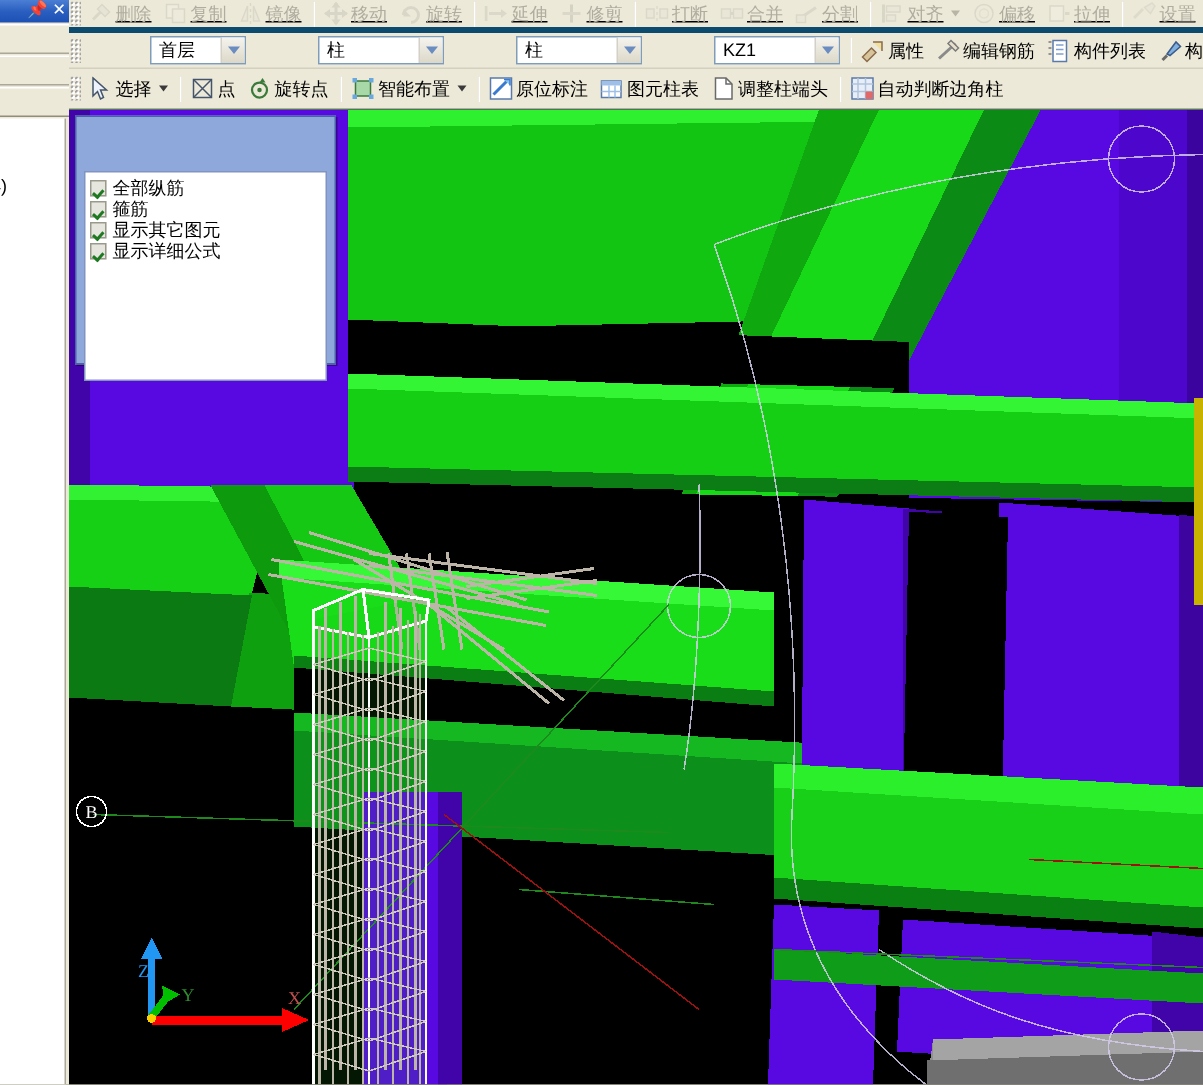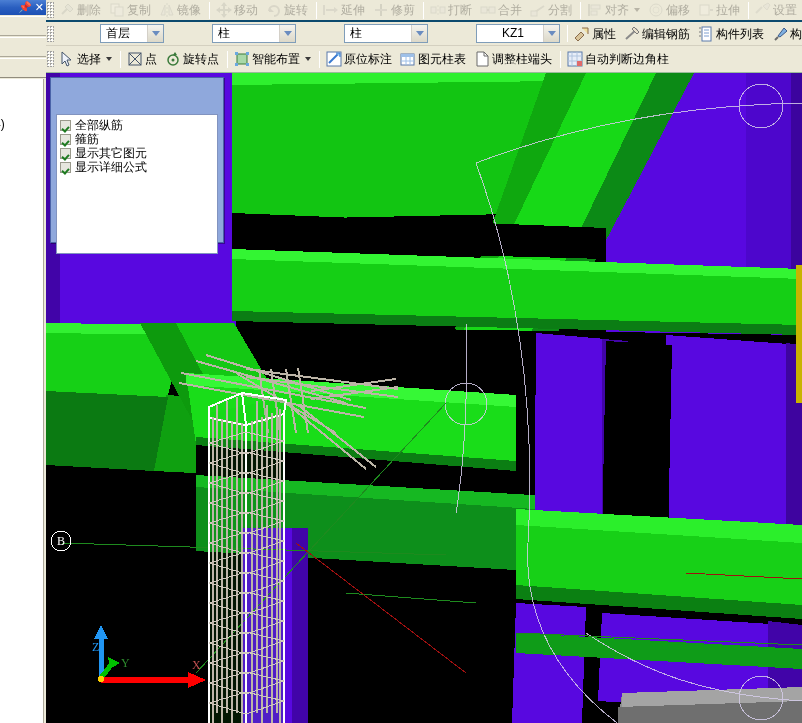--- a/index.html
+++ b/index.html
@@ -51,21 +51,21 @@
   }
 
   
   .tb {
     position: absolute; left: 46px;
     background: #ece9d8;
     display: flex; align-items: center;
     white-space: nowrap;
     overflow: hidden;
   }
-  #tb-row1 { top: 0;  width: 756px; height: 22px; border-bottom: 2px solid #0c4a6e; }
+  #tb-row1 { top: 0;  width: 756px; height: 22px; border-bottom: 4px solid #0c4a6e; text-decoration: underline; }
   #tb-row2 { top: 22px; width: 756px; height: 24px; border-bottom: 1px solid #d4d0c0; }
   #tb-row3 { top: 46px; width: 756px; height: 27px; border-bottom: 1px solid #9bbb9b; }
 
   .grip {
     width: 7px; height: 16px; flex: 0 0 7px;
     margin: 0 2px 0 1px;
     background-image:
       radial-gradient(circle at 1px 1px, #ffffff 0.9px, transparent 1px),
       radial-gradient(circle at 1px 1px, #a0a0a0 0.9px, transparent 1px);
     background-size: 3px 3px, 3px 3px;
@@ -111,21 +111,21 @@
     display: flex; align-items: center; justify-content: center;
   }
   .combo-btn i {
     display:block; width:0; height:0;
     border-left: 4px solid transparent; border-right: 4px solid transparent;
     border-top: 5px solid #6a8cc0;
   }
   #cb-floor  { width: 64px; }
   #cb-type   { width: 84px; }
   #cb-sub    { width: 84px; }
-  #cb-name   { width: 84px; padding-left: 20px; }
+  #cb-name   { width: 84px; }
 
   
   #viewport {
     position: absolute; left: 46px; top: 73px;
     width: 756px; height: 650px;
     background: #000000; overflow: hidden;
   }
   #viewport svg { display: block; }
 
   

